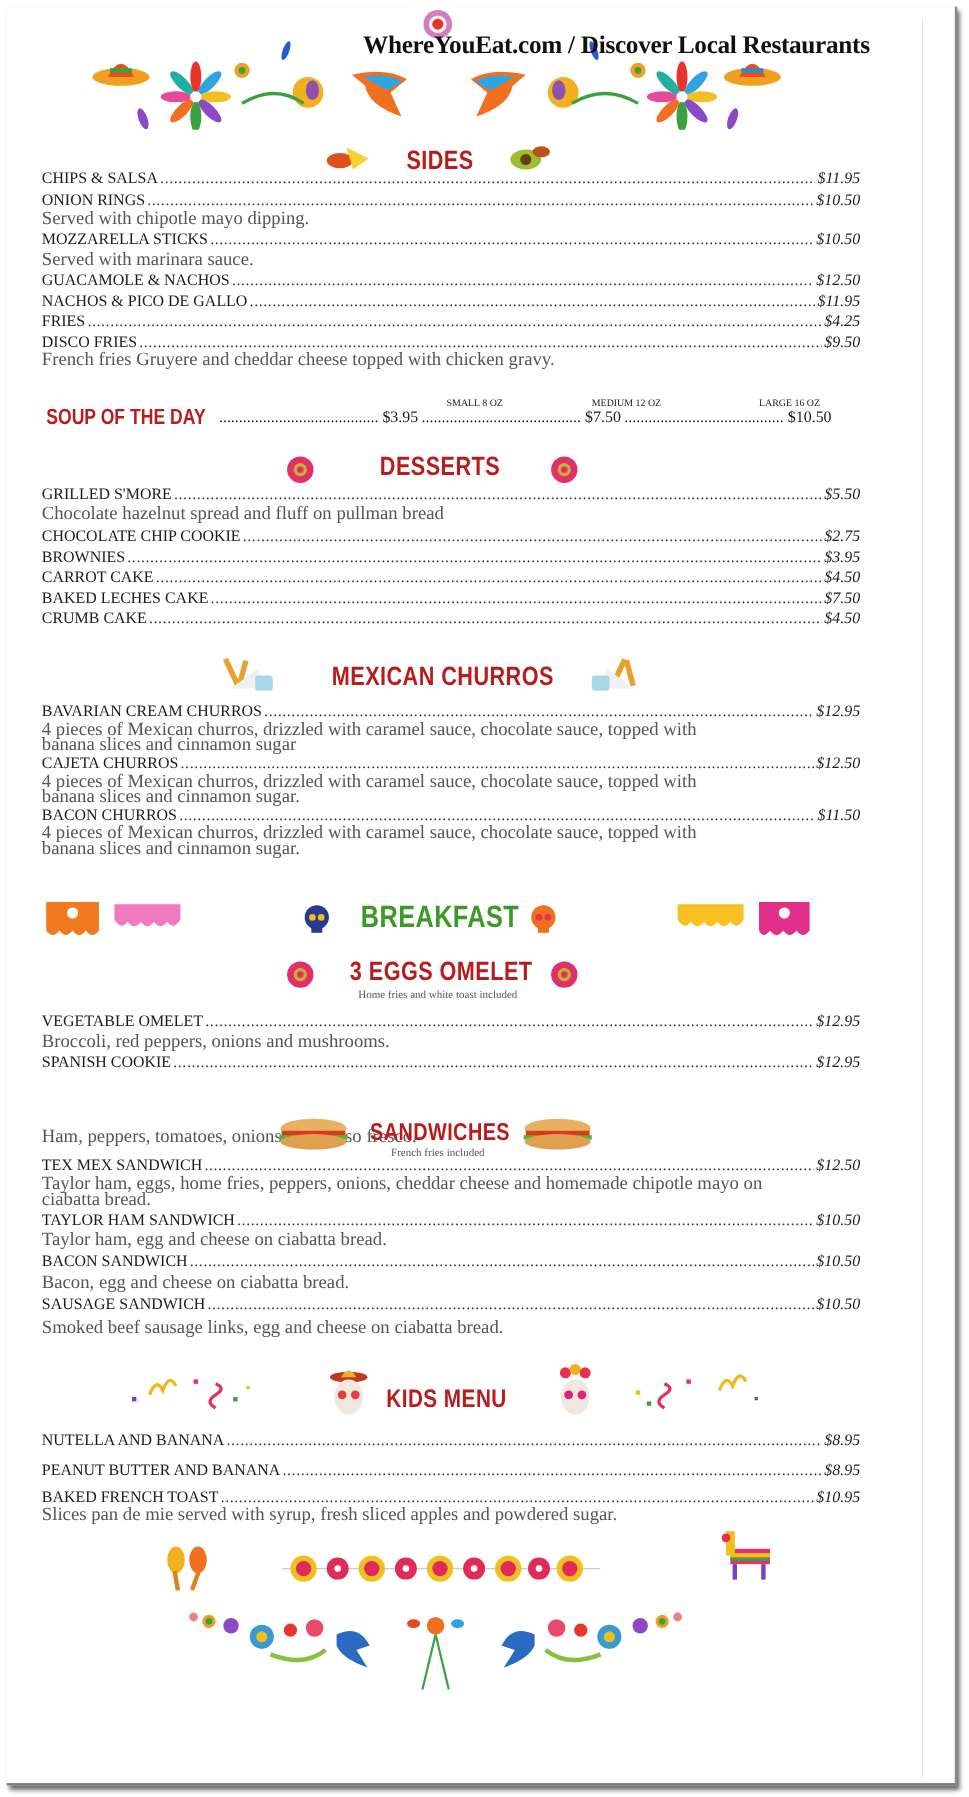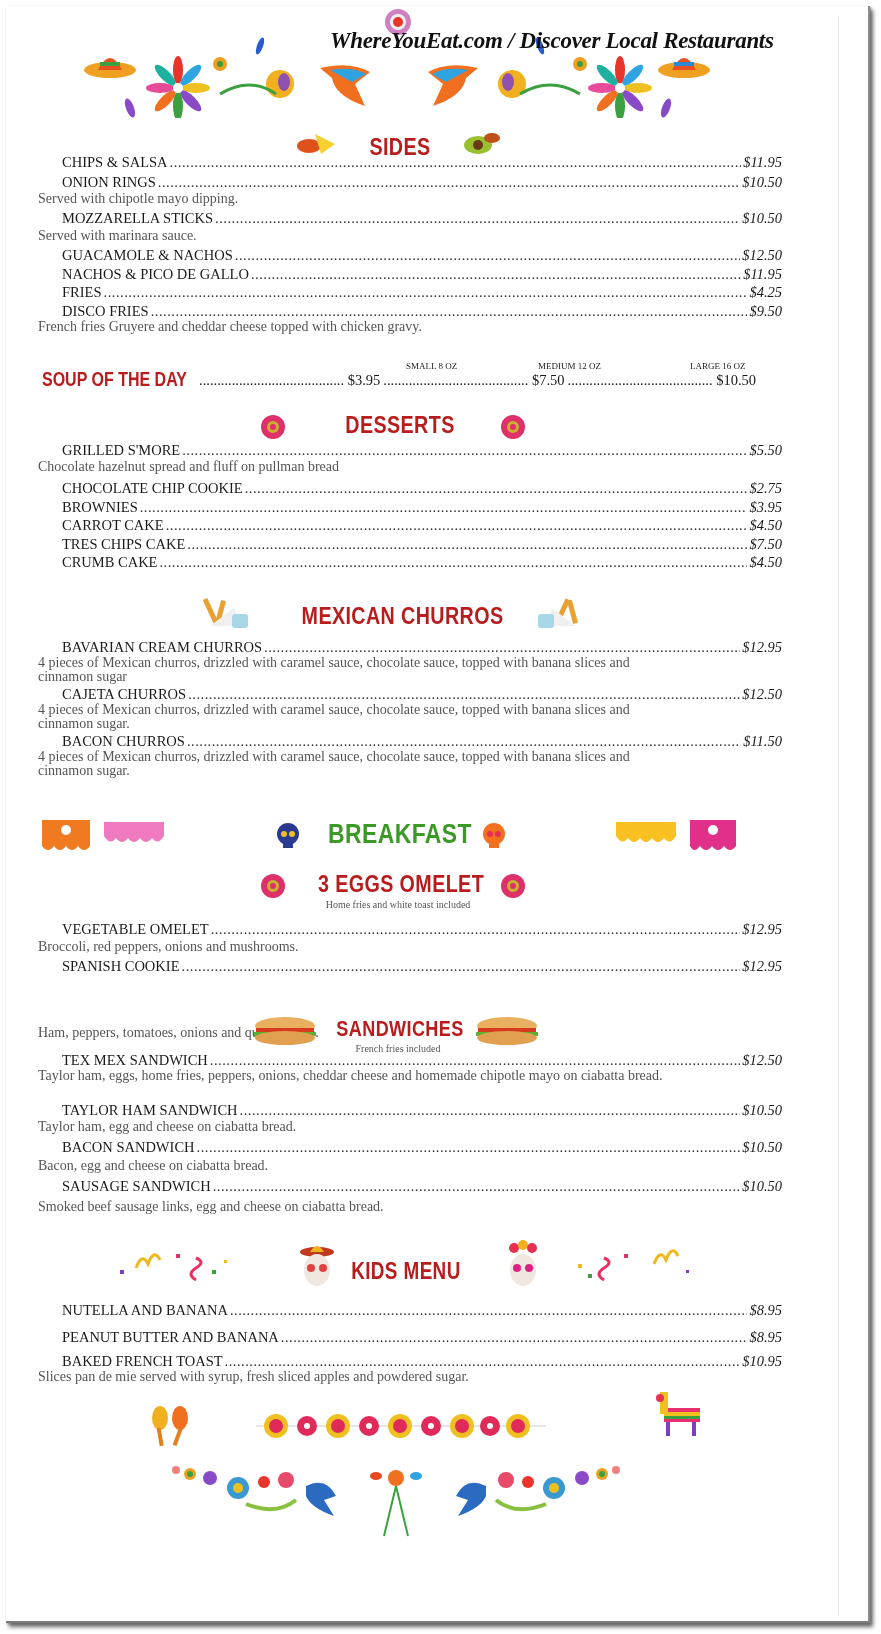--- a/index.html
+++ b/index.html
@@ -9,42 +9,42 @@
   .page {
     position: absolute; left: 6px; top: 6px; width: 864px; height: 1617px;
     background: #ffffff;
     box-shadow: 3px 4px 4px #6b6b6b, 1px 1px 2px #9a9a9a;
     border-right: 2px solid #8a8a8a; border-bottom: 2px solid #7a7a7a;
   }
   .fold-line { position: absolute; left: 832px; top: 10px; width: 1px; height: 1600px; background: #e4e4e4; }
 
   .watermark {
     position: absolute; left: 330px; top: 28px; width: 520px;
-    font-family: "Liberation Serif", serif; font-style: italic; font-weight: bold;
+    font-family: "Liberation Serif", serif; font-weight: bold;
     font-size: 23px; color: #111; letter-spacing: -0.3px; white-space: nowrap;
   }
 
   .deco { position: absolute; }
 
   .heading {
     position: absolute; font-family: "Liberation Sans", sans-serif; font-weight: bold;
     color: #b81c1c; letter-spacing: 0.5px; text-align: center; white-space: nowrap;
     transform: scaleX(0.82); transform-origin: center;
   }
   .heading.green { color: #3a9a25; }
   .subnote { position: absolute; font-size: 10px; color: #555; text-align: center; white-space: nowrap; }
 
   .item { position: absolute; left: 38px; width: 744px; display: flex; align-items: baseline;
     font-size: 14.5px; color: #1a1a1a; }
-  .item .name { white-space: nowrap; margin-left: 24px; }
+  .item .name { white-space: nowrap; }
   .item .dots { flex: 1; overflow: hidden; white-space: nowrap; margin: 0 2px; color: #333; letter-spacing: 0.5px; }
   .item .dots::after { content: "..................................................................................................................................................................................................................................."; }
   .item .price { white-space: nowrap; font-style: italic; }
 
-  .desc { position: absolute; left: 38px; width: 680px; font-size: 14px; color: #555; line-height: 14px; }
+  .desc { position: absolute; left: 38px; width: 680px; font-size: 17px; color: #555; line-height: 14px; }
 
   .soup-title { position: absolute; left: 42px; top: 368px; font-family: "Liberation Sans", sans-serif;
     font-weight: bold; color: #b81c1c; font-size: 20px; transform: scaleX(0.8); transform-origin: left; white-space: nowrap; }
   .soup-row { position: absolute; left: 196px; top: 372px; width: 560px; display: flex; align-items: baseline; font-size: 14.5px; }
   .soup-row .dots { flex: 1; overflow: hidden; white-space: nowrap; margin: 0 3px; }
   .soup-row .dots::after { content: "....................................................................................................................."; }
   .soup-size { position: absolute; top: 361px; font-size: 9px; color: #222; white-space: nowrap; }
 </style>
 </head>
 <body>
@@ -246,21 +246,21 @@
     <span class="name">BROWNIES</span>
     <span class="dots"></span>
     <span class="price">$3.95</span>
   </div>
 <div class="item" style="top:517px">
     <span class="name">CARROT CAKE</span>
     <span class="dots"></span>
     <span class="price">$4.50</span>
   </div>
 <div class="item" style="top:536px">
-    <span class="name">TRES CHIPS CAKE</span>
+    <span class="name">BAKED LECHES CAKE</span>
     <span class="dots"></span>
     <span class="price">$7.50</span>
   </div>
 <div class="item" style="top:554px">
     <span class="name">CRUMB CAKE</span>
     <span class="dots"></span>
     <span class="price">$4.50</span>
   </div>
 
 <svg class="deco" style="left:202px;top:596px" width="54" height="34">

